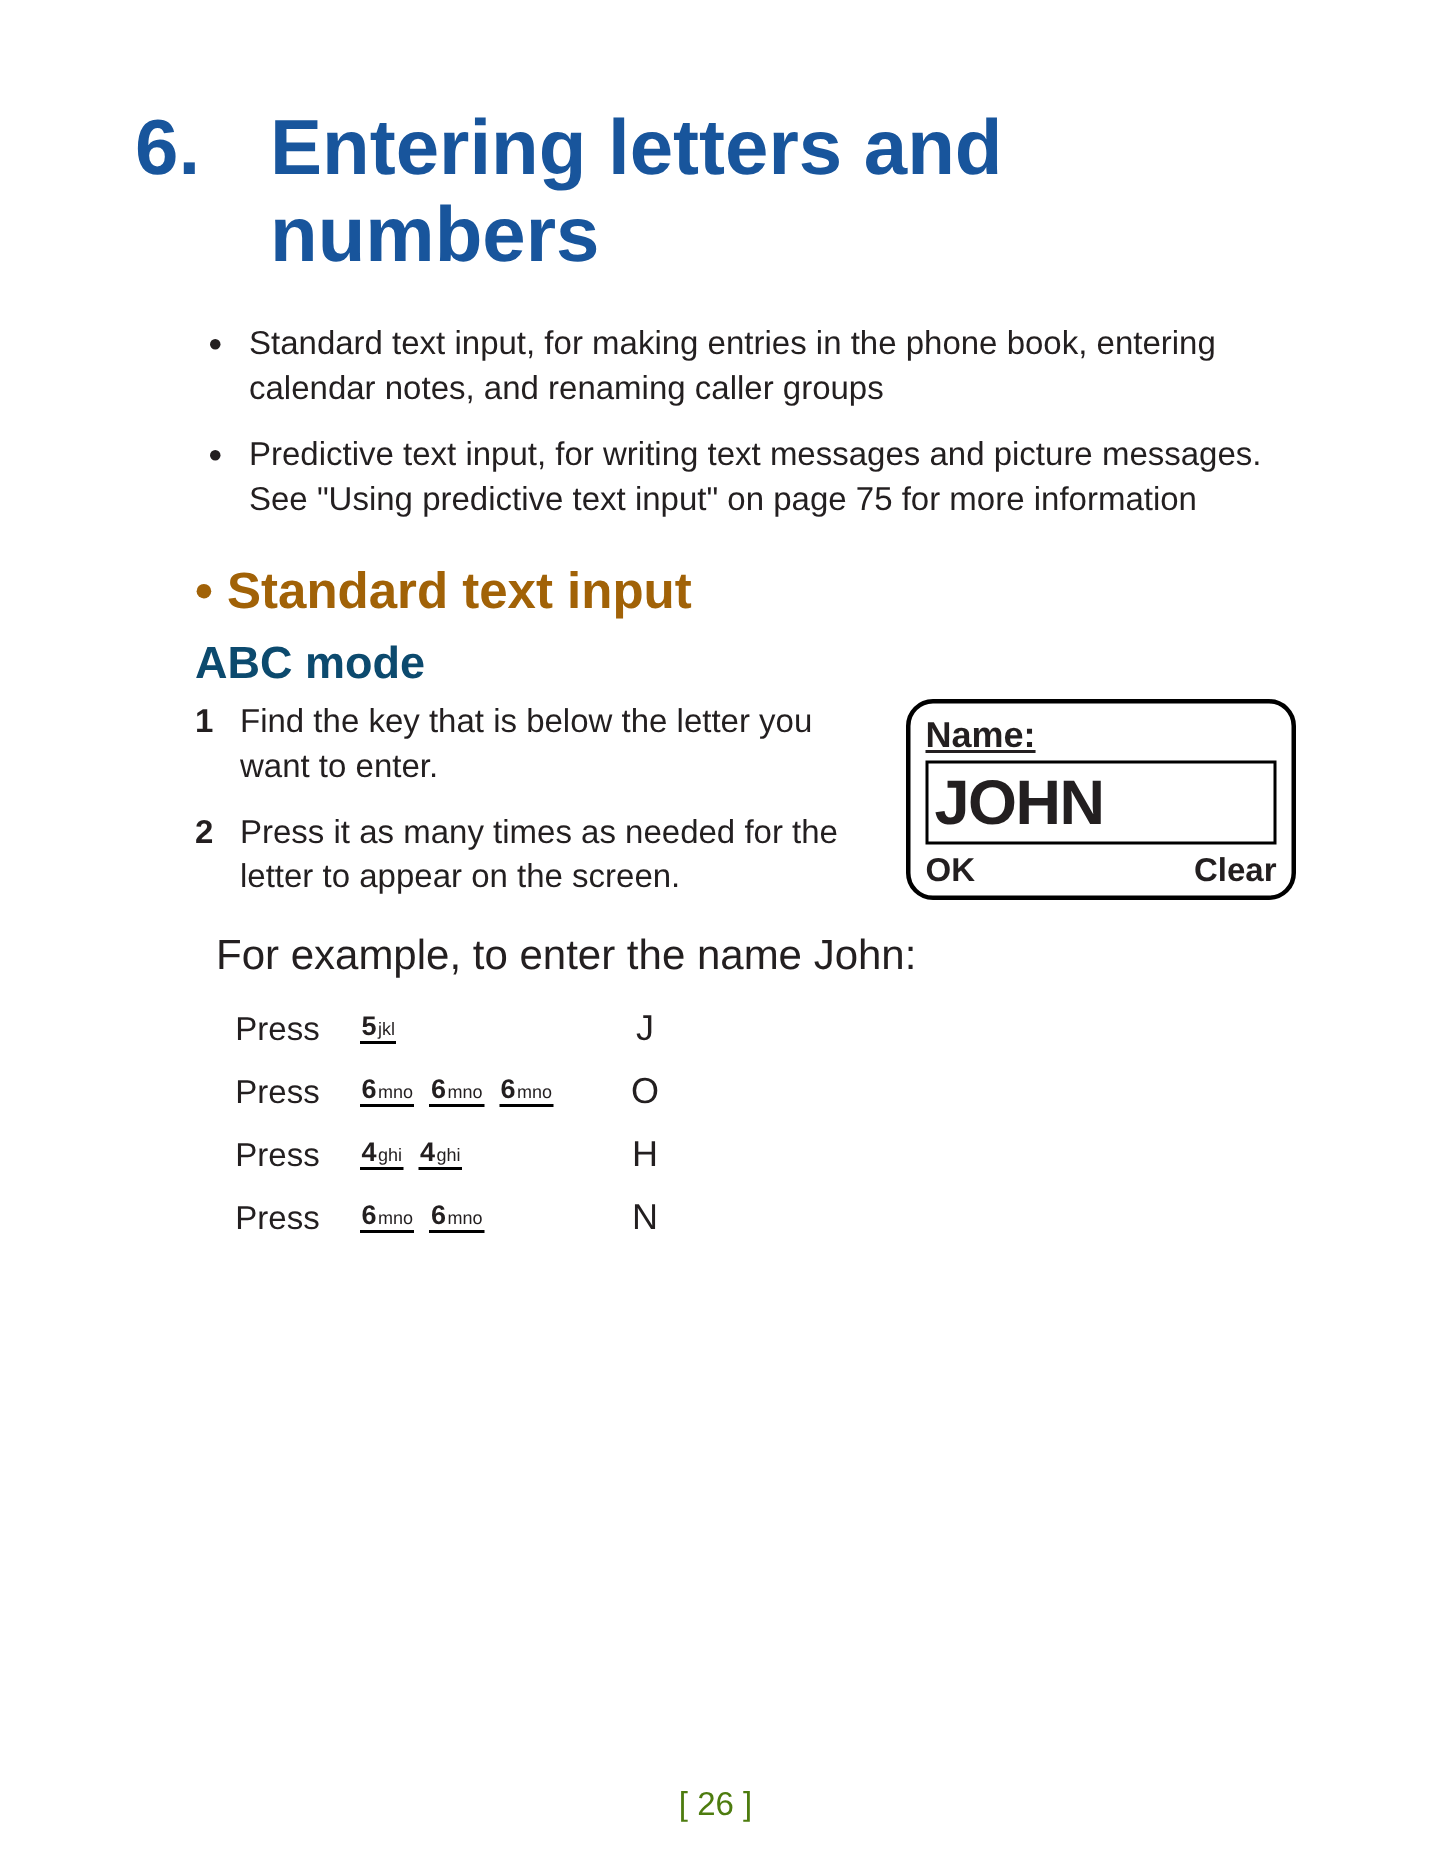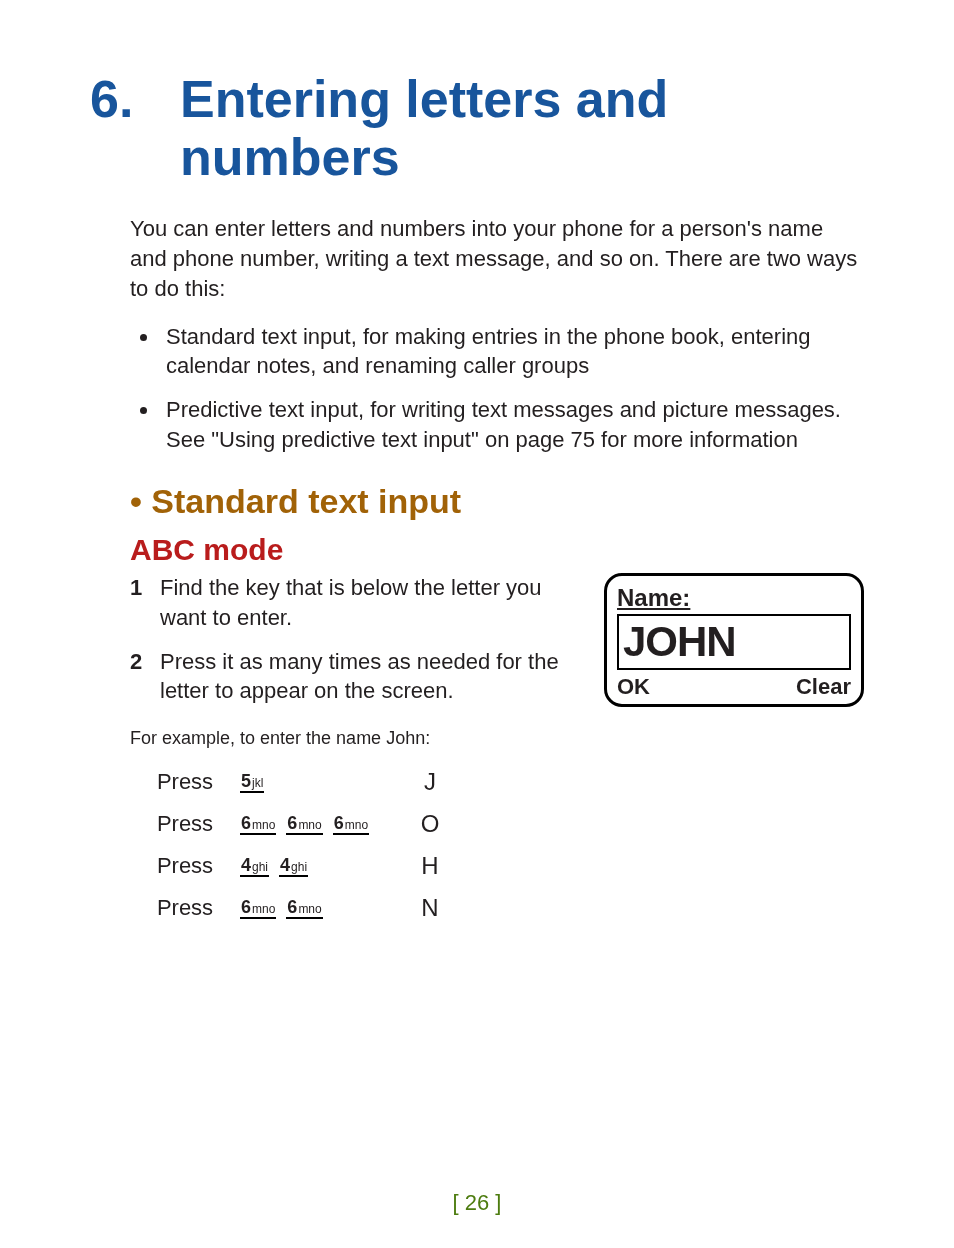--- a/index.html
+++ b/index.html
@@ -45,21 +45,21 @@
     margin-bottom: 14px;
     padding-left: 6px;
   }
   h2.section {
     color: #a16207;
     font-weight: 700;
     font-size: 34px;
     margin: 28px 0 12px 40px;
   }
   h3.subsection {
-    color: #b91c1c;
+    color: #0c4a6e;
     font-weight: 700;
     font-size: 30px;
     margin: 10px 0 6px 40px;
   }
   .two-col {
     display: flex;
     gap: 20px;
     margin-left: 40px;
     align-items: flex-start;
   }
@@ -135,22 +135,22 @@
     line-height: 1;
   }
   .phone .row4 {
     display: flex;
     justify-content: space-between;
     font-weight: 900;
     font-size: 22px;
   }
   
   p.example-lead {
-    font-size: 18px;
-    margin: 8px 0 12px 40px;
+    font-size: 28px;
+    margin: 8px 0 12px 54px;
   }
   .press-table {
     margin-left: 40px;
     font-size: 22px;
   }
   .press-row {
     display: flex;
     align-items: center;
     height: 42px;
     text-align: center;
@@ -187,21 +187,20 @@
 </head>
 <body>
 
 <div class="page">
 
   <h1 class="chapter">
     <span class="num">6.</span>
     <span class="ttl">Entering letters and numbers</span>
   </h1>
 
-  <p class="body">You can enter letters and numbers into your phone for a person's name and phone number, writing a text message, and so on. There are two ways to do this:</p>
 
   <ul class="bullets">
     <li>Standard text input, for making entries in the phone book, entering calendar notes, and renaming caller groups</li>
     <li>Predictive text input, for writing text messages and picture messages. See "Using predictive text input" on page 75 for more information</li>
   </ul>
 
   <h2 class="section">• Standard text input</h2>
 
   <h3 class="subsection">ABC mode</h3>
 

